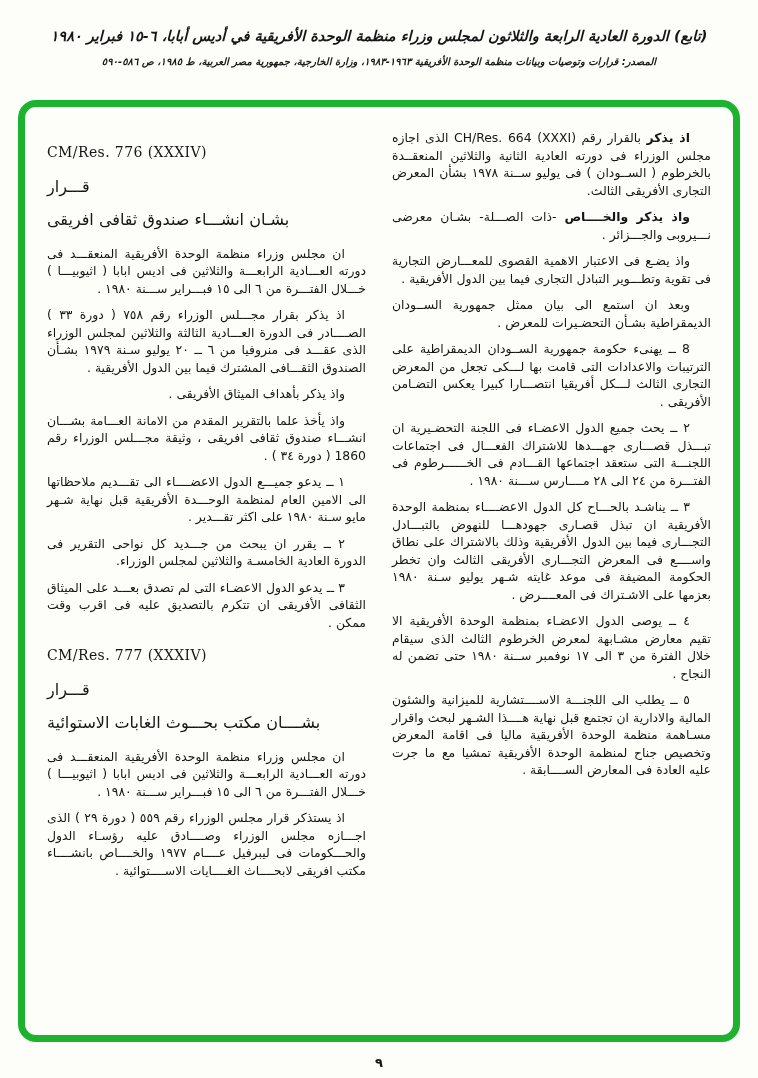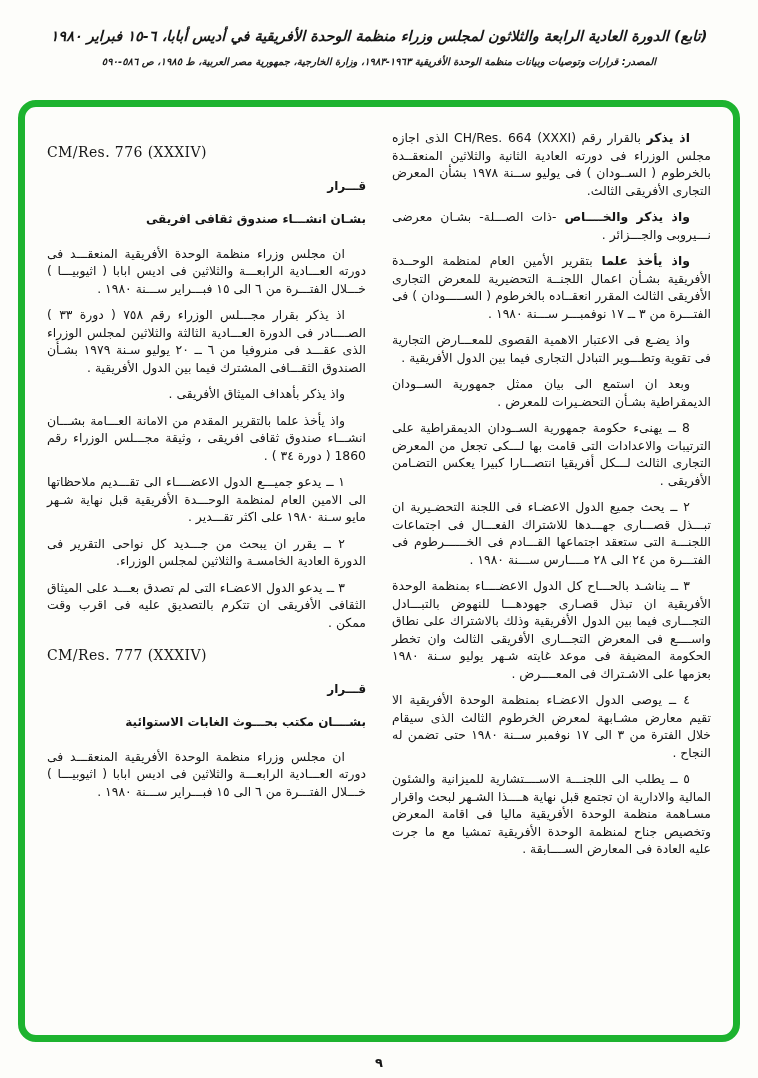--- a/index.html
+++ b/index.html
@@ -51,23 +51,23 @@
   .para b{font-weight:bold;}
   .res-code{
     direction:ltr;
     text-align:left;
     font-family:"DejaVu Serif","Liberation Serif",serif;
     font-size:14px;
     letter-spacing:.4px;
     margin:15px 0 16px 0;
   }
   .res-title{
-    text-align:right;
-    font-weight:bold;
-    font-size:12px;
+    text-align:left;
+    font-weight:normal;
+    font-size:16px;
     margin:0 0 16px 0;
   }
   .res-block-gap{margin-top:16px;}
   .page-number{
     position:absolute;
     bottom:8px;left:0;right:0;
     text-align:center;
     font-weight:bold;
     font-size:13px;
   }
@@ -79,21 +79,20 @@
   <div class="header-line1">(تابع) الدورة العادية الرابعة والثلاثون لمجلس وزراء منظمة الوحدة الأفريقية في أديس أبابا، ٦-١٥ فبراير ١٩٨٠</div>
   <div class="header-line2">المصدر: قرارات وتوصيات وبيانات منظمة الوحدة الأفريقية ١٩٦٣-١٩٨٣، وزارة الخارجية، جمهورية مصر العربية، ط ١٩٨٥، ص ٥٨٦-٥٩٠</div>
 </div>
 
 <div class="frame">
   <div class="columns">
 
     <div class="col">
         <p class="para"><b>اذ يذكر</b> بالقرار رقم CH/Res. 664 (XXXI) الذى اجازه مجلس الوزراء فى دورته العادية الثانية والثلاثين المنعقــدة بالخرطوم ( الســودان ) فى يوليو ســنة ١٩٧٨ بشأن المعرض التجارى الأفريقى الثالث.</p>
         <p class="para"><b>واذ يذكر والخــــاص</b> -ذات الصـــلة- بشـان معرضى نـــيروبى والجـــزائر .</p>
-        <p class="para"><b>واذ يأخذ علما</b> بتقرير الأمين العام لمنظمة الوحــدة الأفريقية بشـأن اعمال اللجنــة التحضيرية للمعرض التجارى الأفريقى الثالث المقرر انعقــاده بالخرطوم ( الســـــودان ) فى الفتـــرة من ٣ ــ ١٧ نوفمبـــر ســـنة ١٩٨٠ .</p>
         <p class="para">واذ يضـع فى الاعتبار الاهمية القصوى للمعـــارض التجارية فى تقوية وتطـــوير التبادل التجارى فيما بين الدول الأفريقية .</p>
         <p class="para">وبعد ان استمع الى بيان ممثل جمهورية الســودان الديمقراطية بشـأن التحضـيرات للمعرض .</p>
         <p class="para">8 ــ يهنىء حكومة جمهورية الســودان الديمقراطية على الترتيبات والاعدادات التى قامت بها لـــكى تجعل من المعرض التجارى الثالث لـــكل أفريقيا انتصـــارا كبيرا يعكس التضـامن الأفريقى .</p>
         <p class="para">٢ ــ يحث جميع الدول الاعضـاء فى اللجنة التحضـيرية ان تبـــذل قصـــارى جهـــدها للاشتراك الفعـــال فى اجتماعات اللجنـــة التى ستعقد اجتماعها القـــادم فى الخــــــرطوم فى الفتـــرة من ٢٤ الى ٢٨ مــــارس ســـنة ١٩٨٠ .</p>
         <p class="para">٣ ــ يناشـد بالحـــاح كل الدول الاعضــــاء بمنظمة الوحدة الأفريقية ان تبذل قصـارى جهودهـــا للنهوض بالتبـــادل التجـــارى فيما بين الدول الأفريقية وذلك بالاشتراك على نطاق واســــع فى المعرض التجـــارى الأفريقى الثالث وان تخطر الحكومة المضيفة فى موعد غايته شـهر يوليو سـنة ١٩٨٠ بعزمها على الاشـتراك فى المعــــرض .</p>
         <p class="para">٤ ــ يوصى الدول الاعضـاء بمنظمة الوحدة الأفريقية الا تقيم معارض مشـابهة لمعرض الخرطوم الثالث الذى سيقام خلال الفترة من ٣ الى ١٧ نوفمبر ســنة ١٩٨٠ حتى تضمن له النجاح .</p>
         <p class="para">٥ ــ يطلب الى اللجنـــة الاســــتشارية للميزانية والشئون المالية والادارية ان تجتمع قبل نهاية هــــذا الشـهر لبحث واقرار مسـاهمة منظمة الوحدة الأفريقية ماليا فى اقامة المعرض وتخصيص جناح لمنظمة الوحدة الأفريقية تمشيا مع ما جرت عليه العادة فى المعارض الســــابقة .</p>
       </div>
 
     <div class="col">
@@ -112,20 +111,21 @@
             <p class="para">٣ ــ يدعو الدول الاعضـاء التى لم تصدق بعـــد على الميثاق الثقافى الأفريقى ان تتكرم بالتصديق عليه فى اقرب وقت ممكن .</p>
           </div>
       </div>
 
       <div class="res-block-gap">
         <div class="res-code">CM/Res. 777 (XXXIV)</div>
         <div class="res-title">قـــرار</div>
         <div class="res-title">بشــــان مكتب بحـــوث الغابات الاستوائية</div>
         <div>
             <p class="para">ان مجلس وزراء منظمة الوحدة الأفريقية المنعقـــد فى دورته العـــادية الرابعـــة والثلاثين فى اديس ابابا ( اثيوبيـــا ) خـــلال الفتـــرة من ٦ الى ١٥ فبـــراير ســـنة ١٩٨٠ .</p>
+            <p class="para">اذ يستذكر قرار مجلس الوزراء رقم ٥٥٩ ( دورة ٢٩ ) الذى اجـــازه مجلس الوزراء وصــــادق عليه رؤسـاء الدول والحـــكومات فى ليبرفيل عــــام ١٩٧٧ والخــــاص بانشــــاء مكتب افريقى لابحــــاث الغــــايات الاســــتوائية .</p>
           </div>
       </div>
 
     </div>
   </div>
 </div>
 
 <div class="page-number">٩</div>
 
 </body></html>

